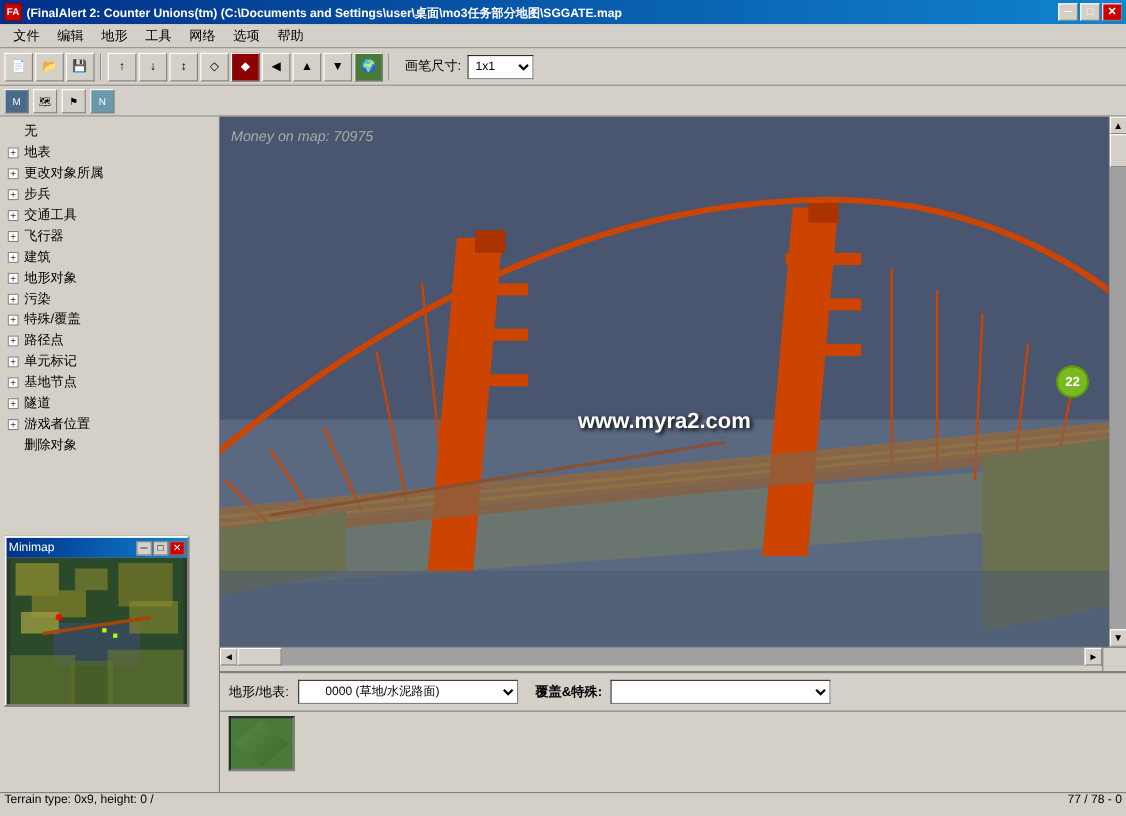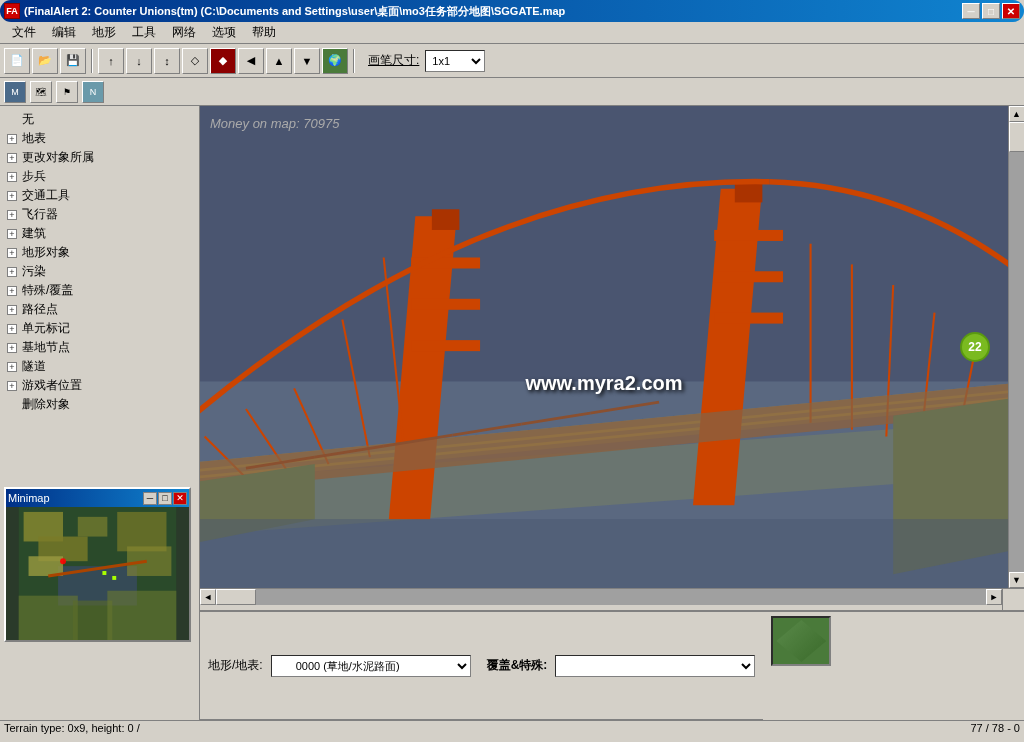--- a/index.html
+++ b/index.html
@@ -9,21 +9,20 @@
     .title-bar {
       height: 22px;
       background: linear-gradient(to right, #003087, #1084d0);
       display: flex;
       align-items: center;
       justify-content: space-between;
       padding: 0 4px;
       color: white;
       font-size: 11px;
       font-weight: bold;
-      border-radius: 11px;
     }
     .title-bar-left { display: flex; align-items: center; gap: 4px; }
     .title-bar-icon { width: 16px; height: 16px; background: #c00; border: 1px solid #800; display: flex; align-items: center; justify-content: center; font-size: 9px; color: white; }
     .title-bar-controls { display: flex; gap: 2px; }
     .title-btn {
       width: 18px; height: 16px; background: #d4d0c8; border: 1px solid #808080;
       border-top-color: #fff; border-left-color: #fff;
       display: flex; align-items: center; justify-content: center; font-size: 10px; cursor: pointer;
     }
     .title-btn.close { background: #c00; color: white; }
@@ -52,21 +51,21 @@
       padding: 2px 4px;
       gap: 2px;
       border-bottom: 1px solid #808080;
     }
     .toolbar-sep { width: 2px; height: 24px; background: #808080; margin: 0 3px; border-right: 1px solid #fff; }
     .tb-btn {
       width: 26px; height: 26px; background: #d4d0c8;
       border: 1px solid #808080; border-top-color: #fff; border-left-color: #fff;
       display: flex; align-items: center; justify-content: center; cursor: pointer; font-size: 11px;
     }
-    .brush-label { font-size: 12px; margin-left: 8px; margin-right: 4px; text-decoration: underline; }
+    .brush-label { font-size: 12px; margin-left: 8px; margin-right: 4px; }
     .brush-select {
       height: 22px; width: 60px; border: 1px inset #808080; background: white; font-size: 11px; padding: 1px 2px;
     }
 
     
     .toolbar2 {
       height: 28px;
       background: #d4d0c8;
       display: flex;
       align-items: center;
@@ -164,21 +163,21 @@
 
     .map-row { display: flex; flex: 1; overflow: hidden; }
     .map-col { display: flex; flex-direction: column; flex: 1; overflow: hidden; }
 
     
     .bottom-panel {
       height: 110px;
       background: #d4d0c8;
       border-top: 2px solid #808080;
       display: flex;
-      flex-direction: row;
+      flex-direction: column;
     }
     .terrain-row {
       display: flex;
       align-items: center;
       padding: 6px 8px;
       gap: 8px;
       border-bottom: 1px solid #808080;
     }
     .terrain-label { font-size: 12px; }
     .terrain-select {
@@ -199,32 +198,31 @@
       background: linear-gradient(135deg, #5a8a4a 0%, #4a7a3a 50%, #3a6a2a 100%);
       clip-path: polygon(50% 0%, 100% 50%, 50% 100%, 0% 50%);
     }
 
     
     .status-bar {
       height: 14px;
       background: #d4d0c8;
       border-top: 1px solid #808080;
       display: flex;
-      align-items: center;
       padding: 0 4px;
       justify-content: space-between;
     }
     .status-text { font-size: 11px; }
 
     
     .minimap-window {
       position: fixed;
       left: 4px;
       bottom: 100px;
-      width: 187px;
+      width: 168px;
       height: 155px;
       background: #d4d0c8;
       border: 2px solid #808080;
       border-top-color: #fff;
       border-left-color: #fff;
       z-index: 100;
     }
     .minimap-titlebar {
       height: 18px;
       background: linear-gradient(to right, #003087, #1084d0);

